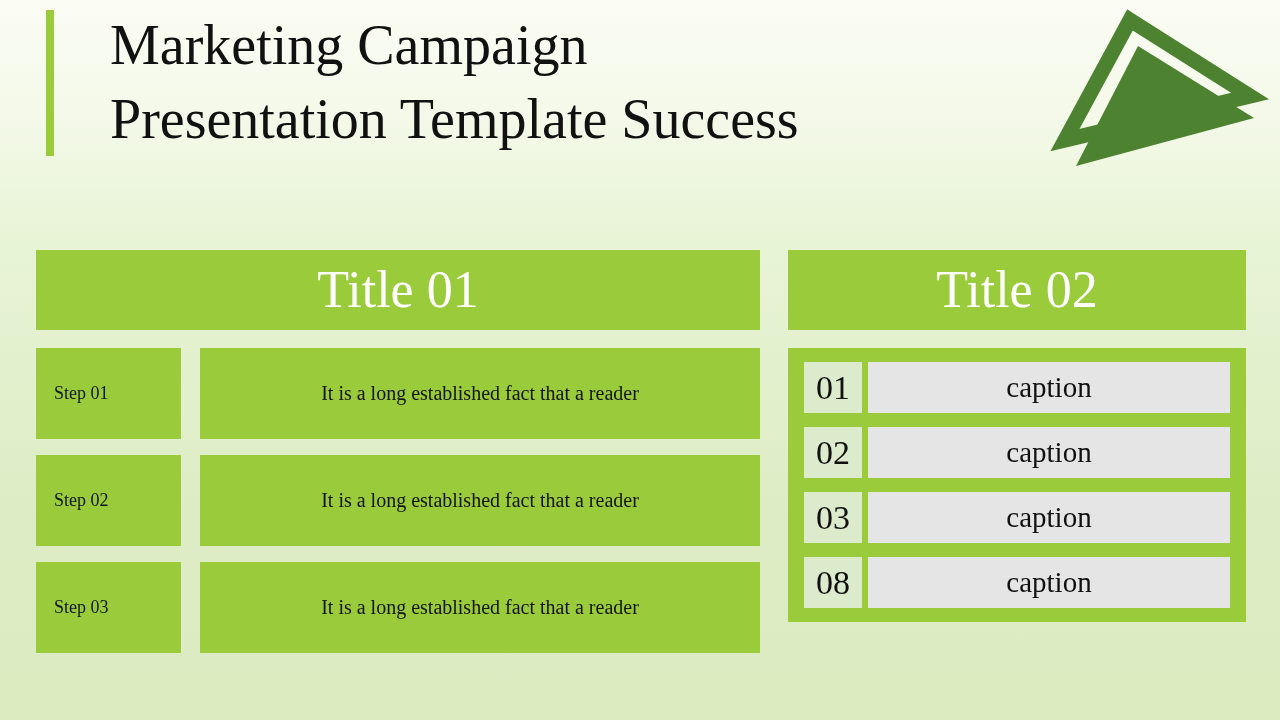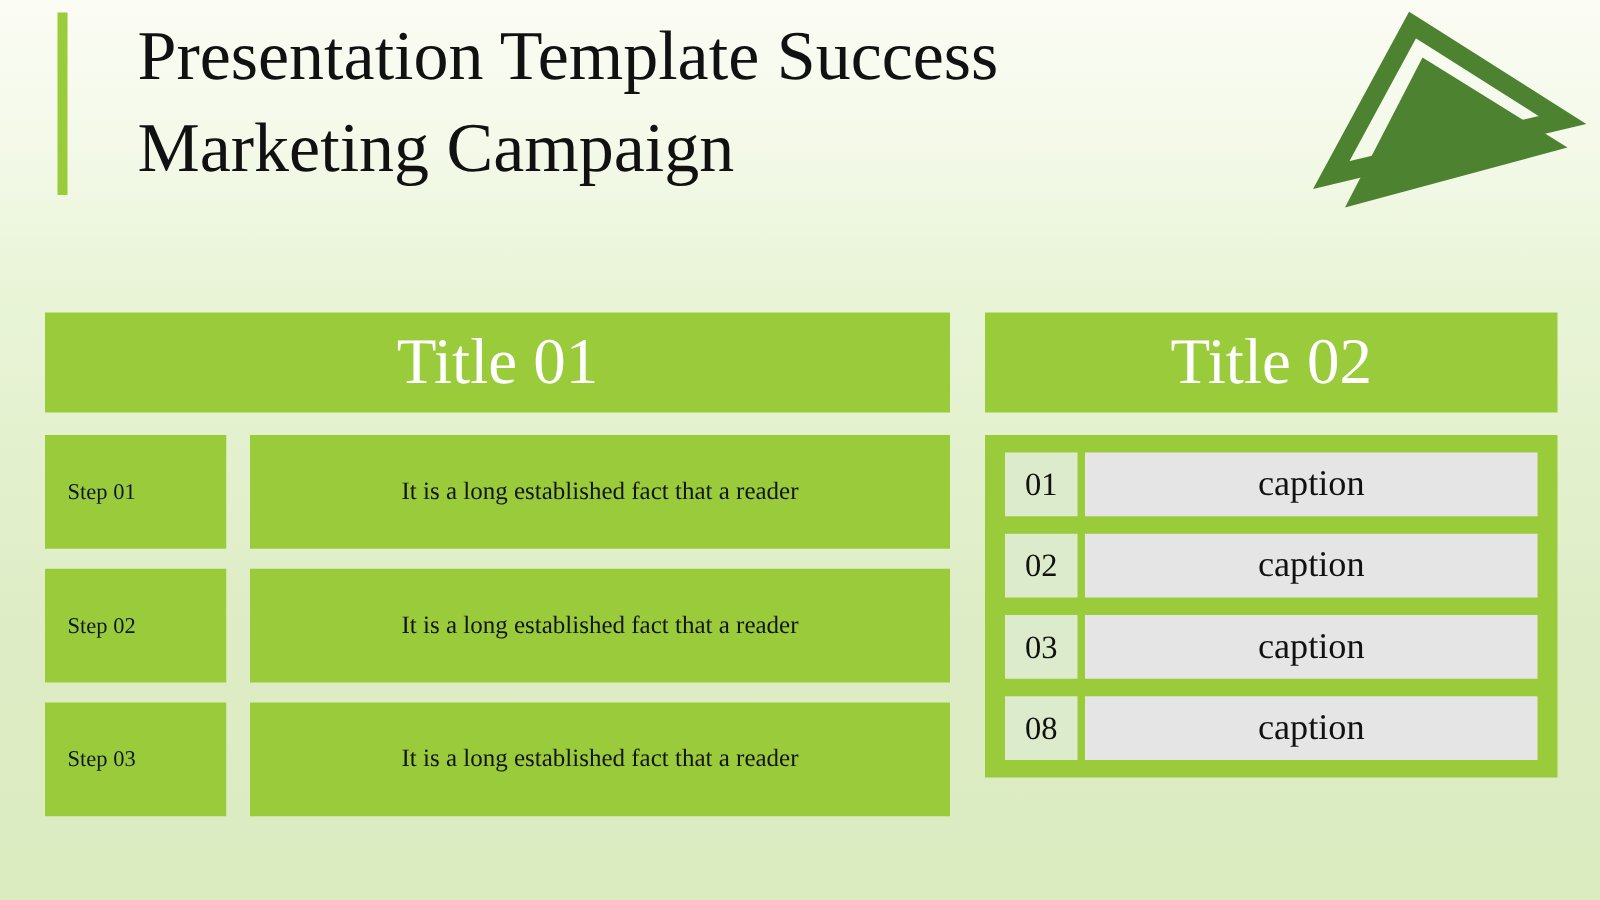--- a/index.html
+++ b/index.html
@@ -139,21 +139,21 @@
   .caption-row:last-child { margin-bottom: 0; }
 
   .caption-num {
     width: 58px;
     height: 51px;
     background: #dcebcb;
     display: flex;
     align-items: center;
     justify-content: center;
     color: #111111;
-    font-size: 26px;
+    font-size: 34px;
     flex: none;
   }
 
   .caption-text {
     flex: 1;
     height: 51px;
     margin-left: 6px;
     background: #e5e5e5;
     display: flex;
     align-items: center;
@@ -163,22 +163,22 @@
   }
 </style>
 </head>
 <body>
 
 <div id="slide">
 
   <div class="accent-bar"></div>
 
   <div class="slide-title">
+    <span class="title-line">Marketing Campaign</span>
     <span class="title-line">Presentation Template Success</span>
-    <span class="title-line">Marketing Campaign</span>
   </div>
 
   <div class="logo">
     <svg width="230" height="180" viewBox="0 0 230 180" xmlns="http://www.w3.org/2000/svg">
       <polygon points="80,20 200,96 15,140" fill="none" stroke="#4c8230" stroke-width="15"></polygon>
       <polygon points="88,46 204,118 26,166" fill="#4c8230"></polygon>
     </svg>
   </div>
 
   <div class="panel-left">

